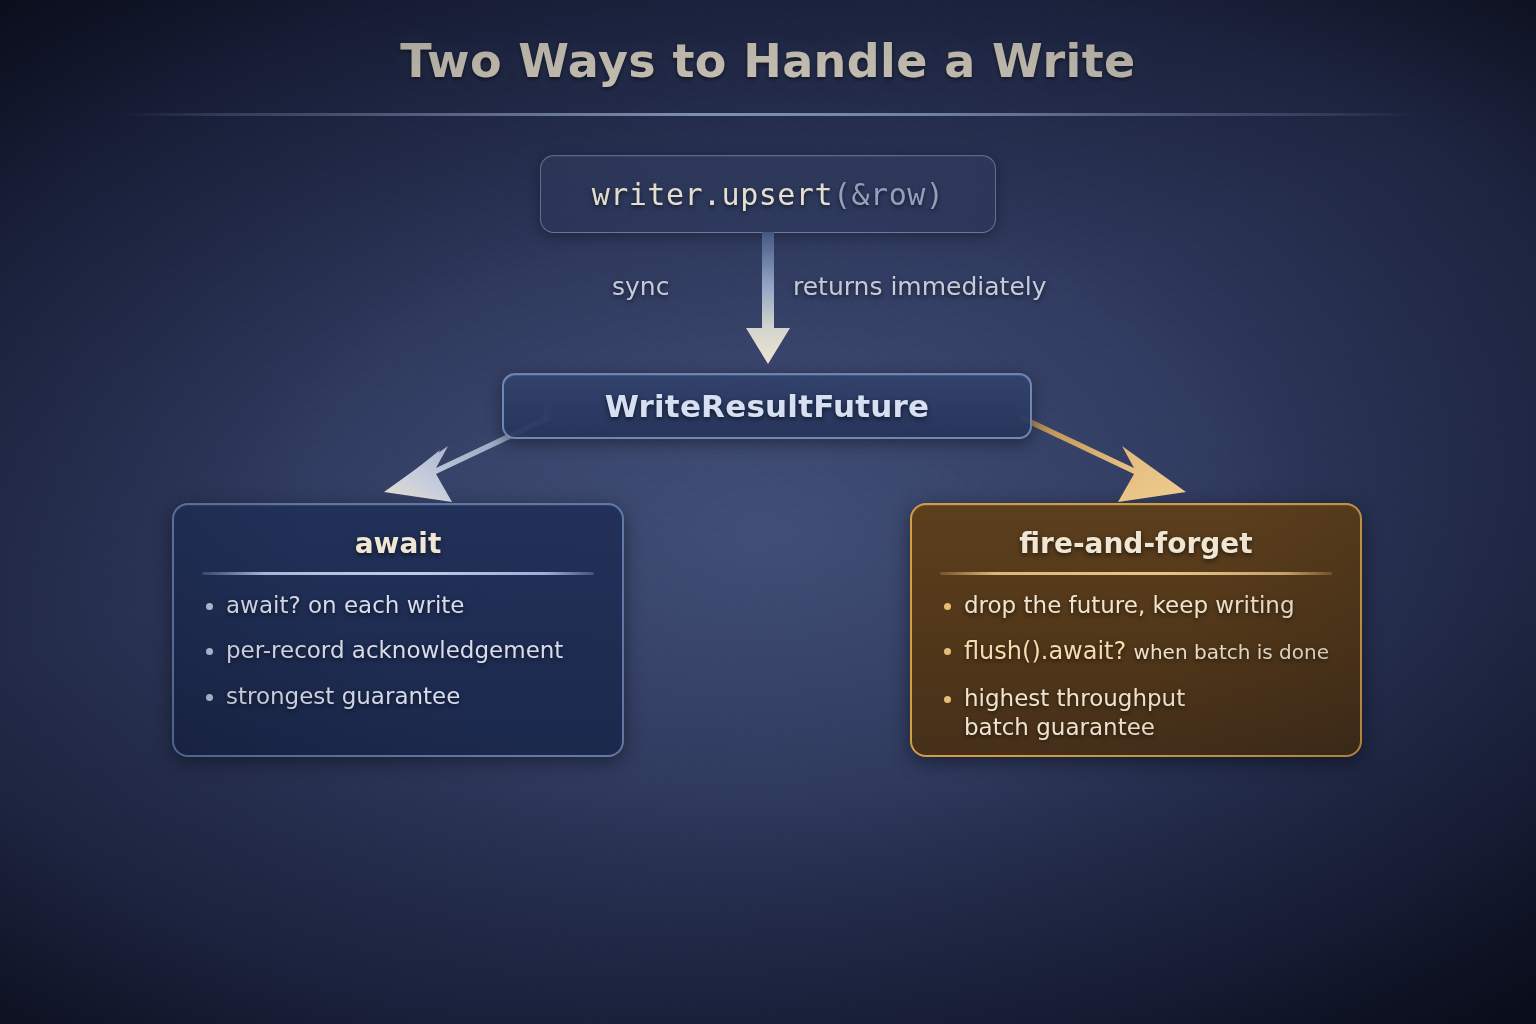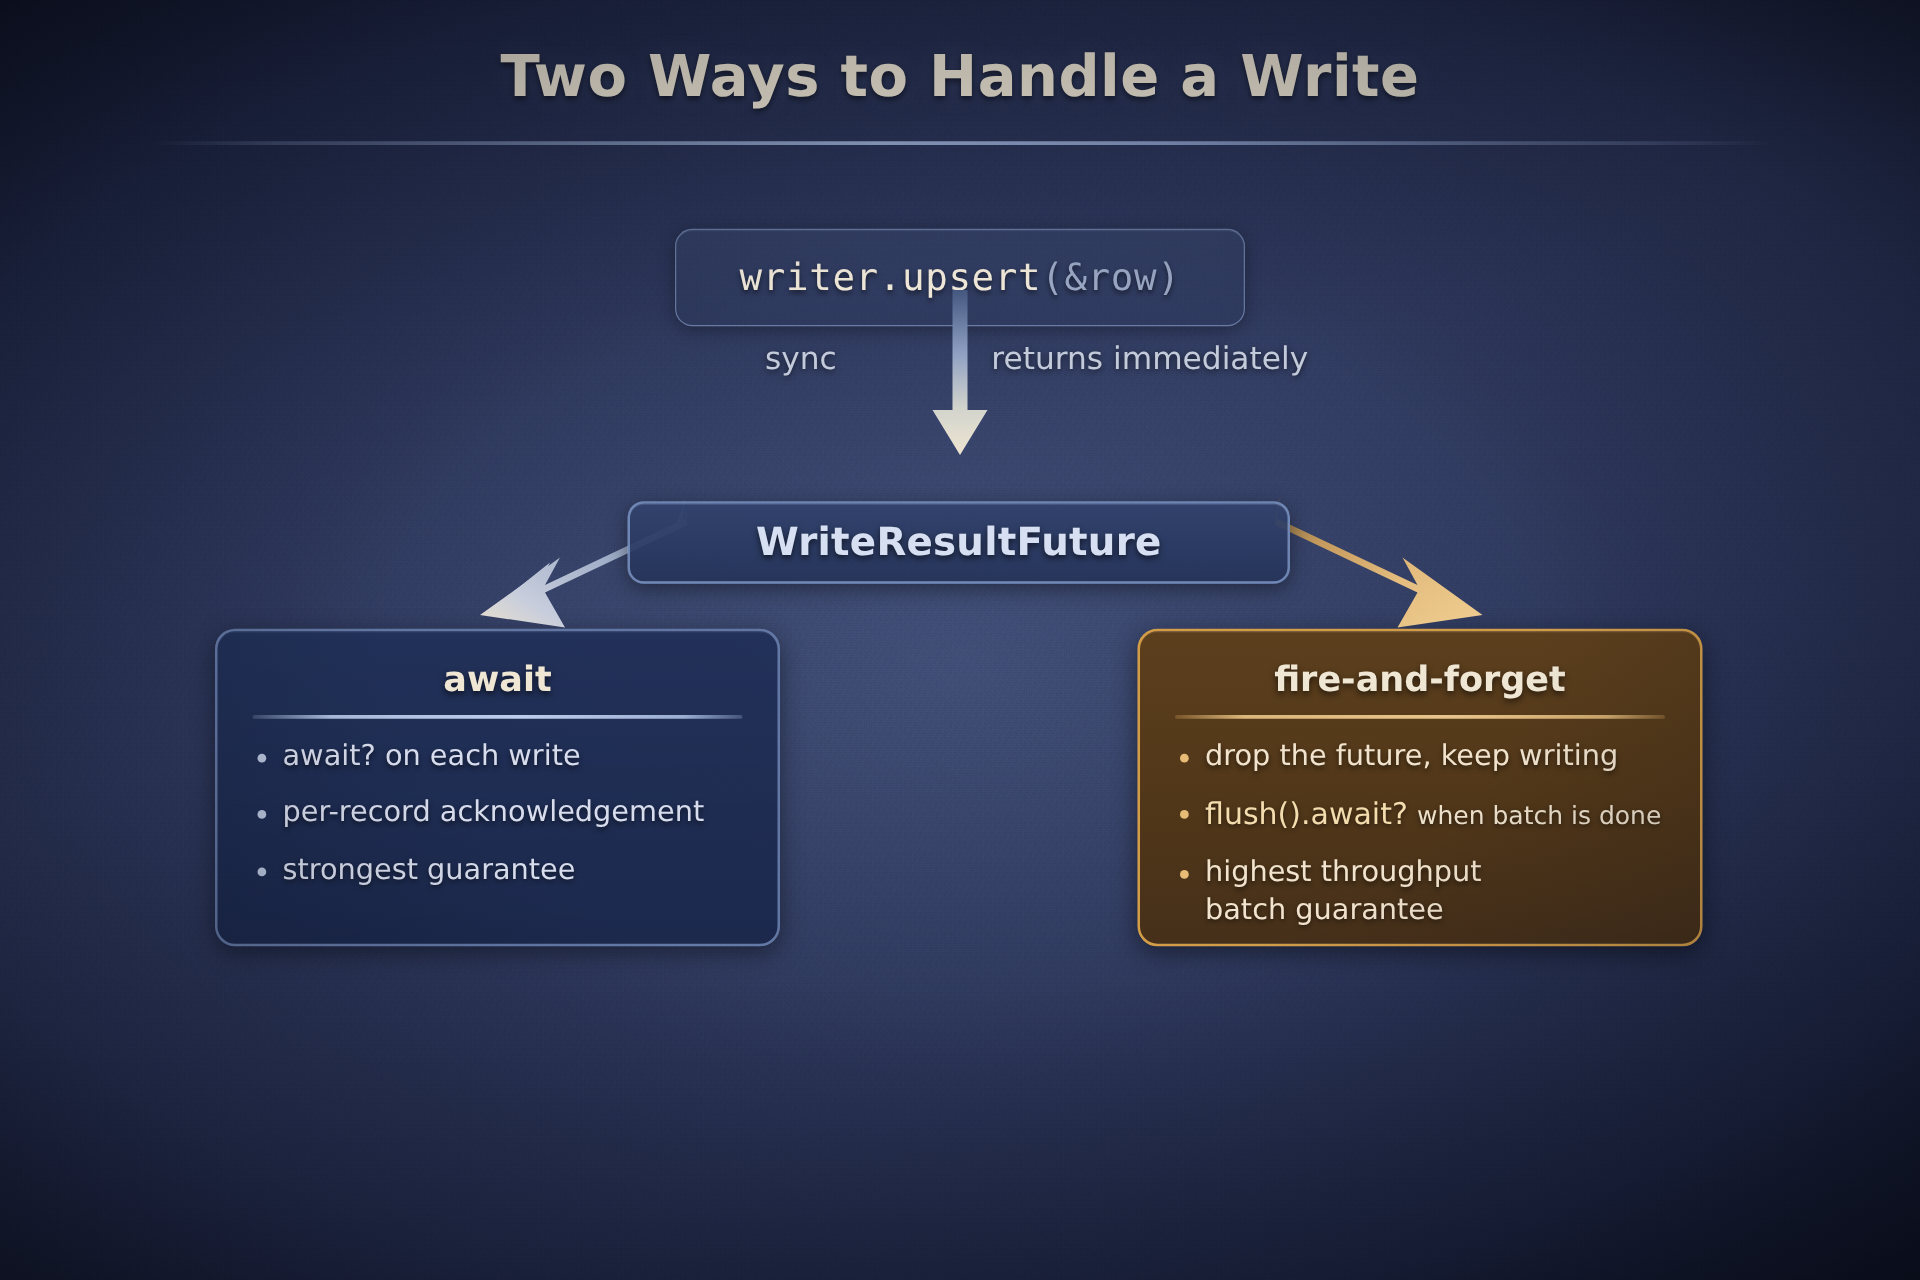--- a/index.html
+++ b/index.html
@@ -58,21 +58,20 @@
     height: 3px;
     border-radius: 2px;
     background: linear-gradient(90deg, rgba(150,172,215,0) 0%, rgba(150,172,215,0.30) 8%, rgba(178,198,236,0.78) 45%, rgba(168,189,230,0.72) 62%, rgba(150,172,215,0.28) 92%, rgba(150,172,215,0) 100%);
   }
 
   
   .node {
     position: absolute;
     box-sizing: border-box;
     border-radius: 14px;
-    margin-top: 28px;
   }
   #code-box {
     left: 540px;
     top: 155px;
     width: 456px;
     height: 78px;
     border: 1.5px solid rgba(156,178,220,0.52);
     background: linear-gradient(180deg, rgba(59,73,112,0.42) 0%, rgba(44,56,92,0.36) 100%);
     box-shadow: 0 3px 14px rgba(0,0,0,0.32), inset 0 1px 0 rgba(190,208,240,0.10);
     display: flex;

